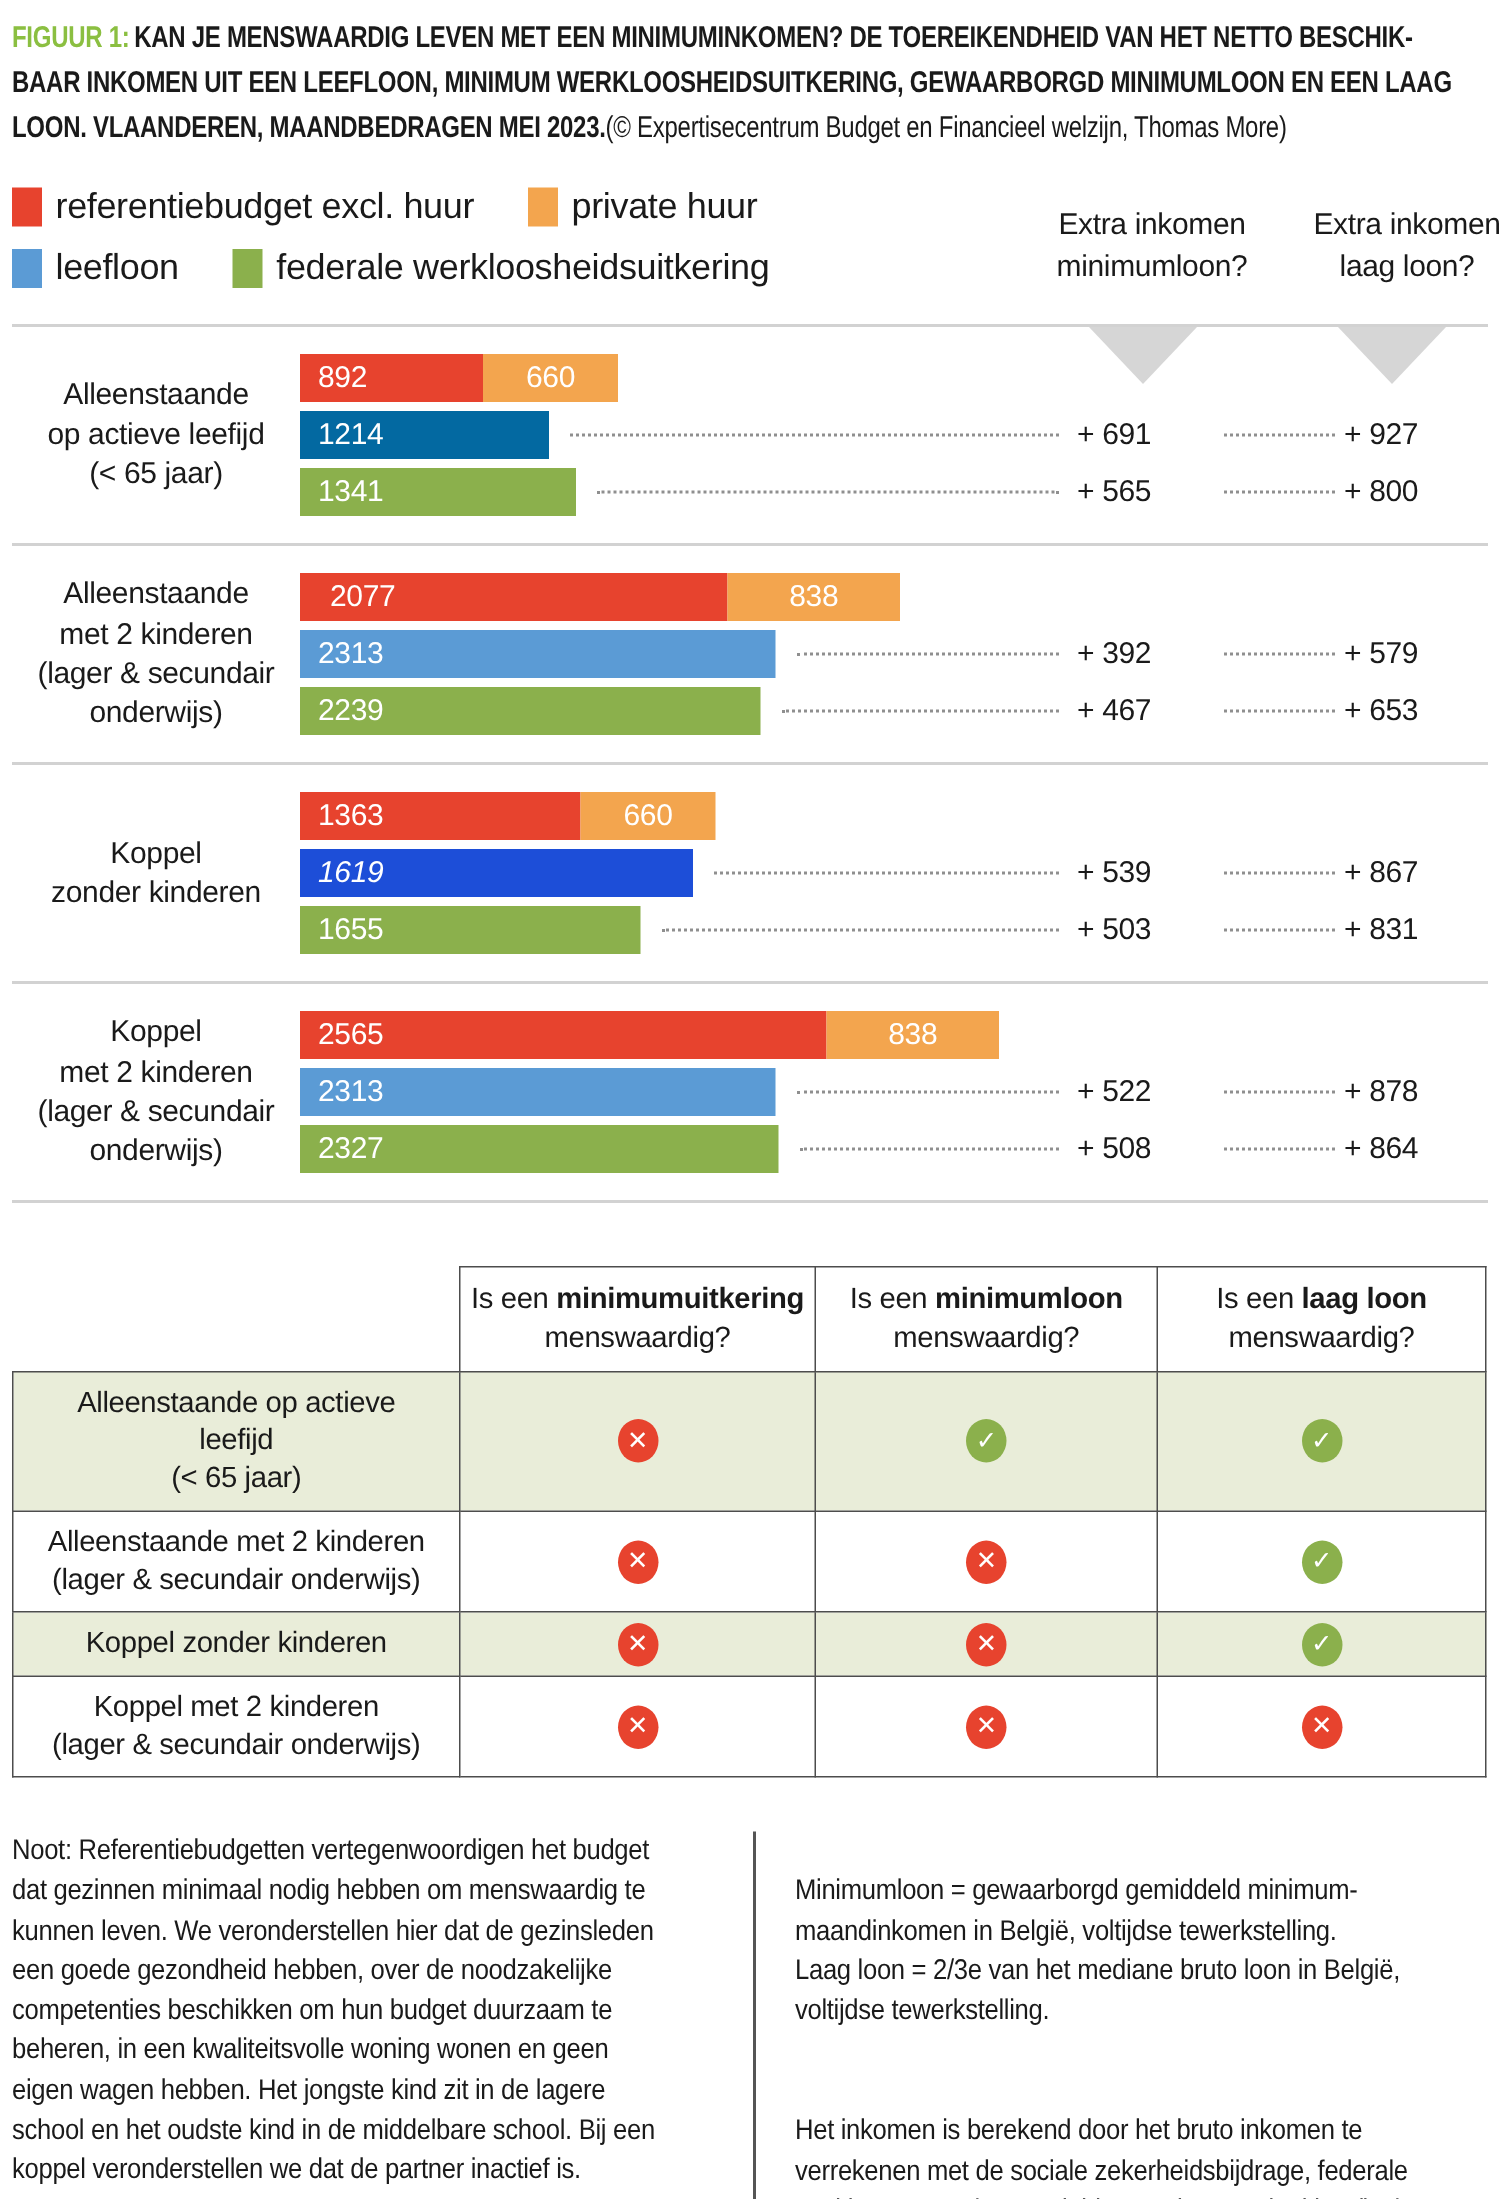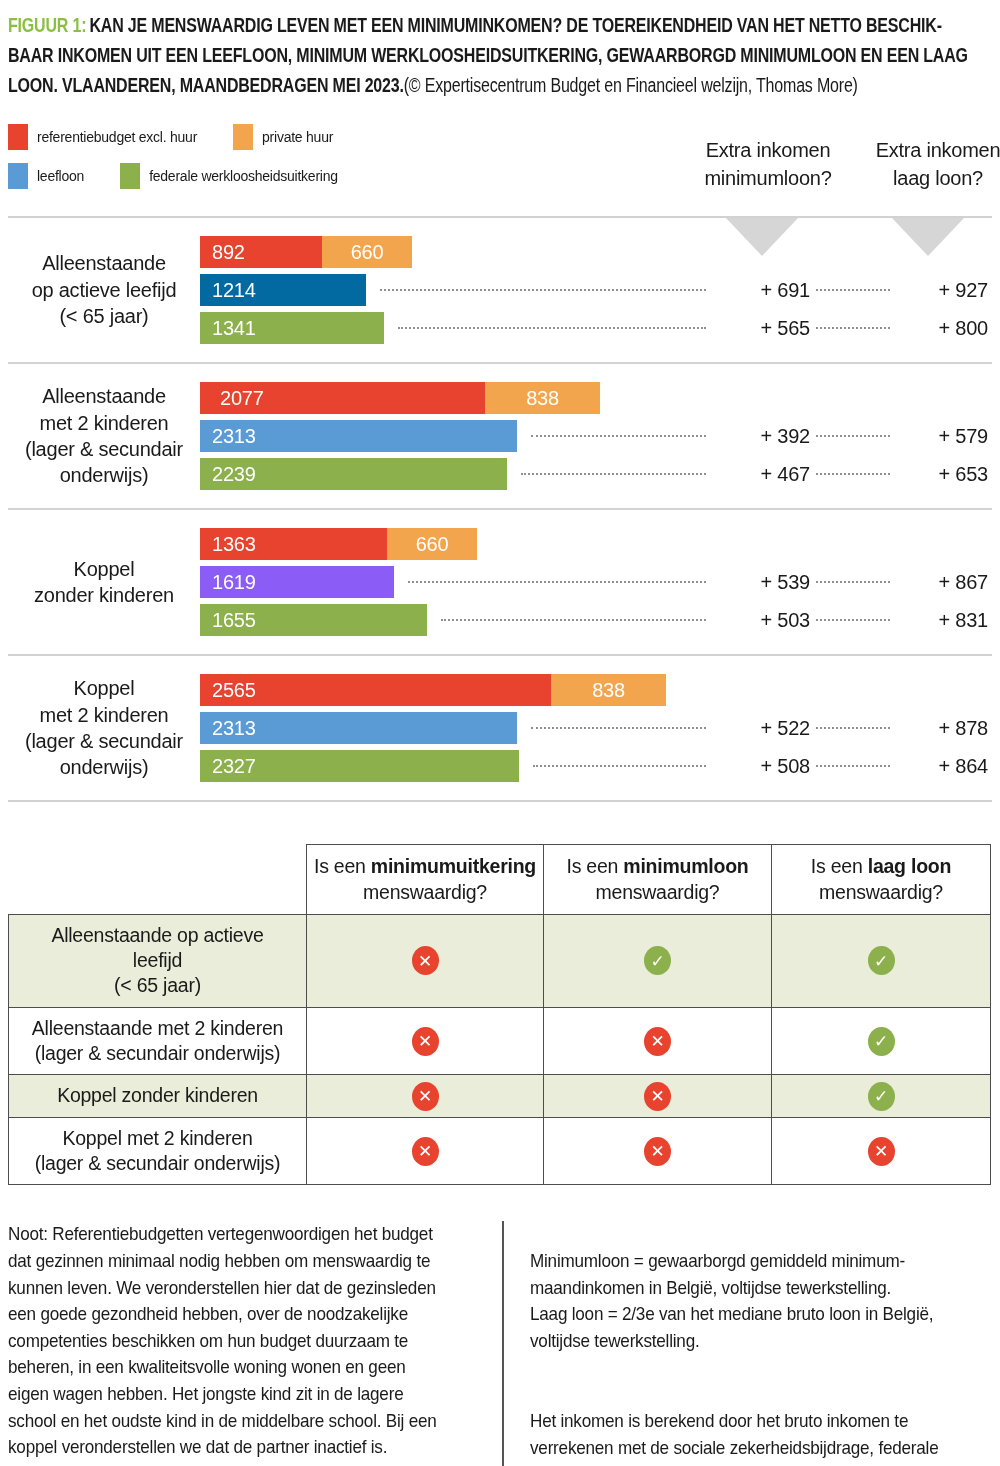--- a/index.html
+++ b/index.html
@@ -11,42 +11,42 @@
   .title-scale{width:1240px;transform:scaleX(0.8);transform-origin:left top;
                font-size:20px;font-weight:700;line-height:1.5;}
   .fig-label{color:var(--c-titlegreen);margin-right:4px;}
   .title-credit{font-weight:400;}
 
   
   .header-band{position:relative;margin:24px 8px 0 8px;height:76px;}
   .legend-line{display:flex;align-items:center;gap:36px;margin-bottom:13px;}
   .legend-item{display:flex;align-items:center;}
   .swatch{width:20px;height:26px;display:inline-block;margin-right:9px;flex:none;}
-  .legend-label{font-size:14px;}
+  .legend-label{font-size:24px;}
   .extra-head{position:absolute;top:12px;text-align:center;font-size:20px;line-height:1.4;white-space:pre-line;}
   .eh1{left:660px;width:200px;}
   .eh2{left:845px;width:170px;}
 
   
   .chart{position:relative;margin:16px 8px 0 8px;border-top:2px solid var(--c-sep);}
   .tri{position:absolute;top:0;width:0;height:0;border-left:36px solid transparent;
        border-right:36px solid transparent;border-top:38px solid var(--c-triangle);}
   .tri1{left:718px;} .tri2{left:884px;}
   .group{display:flex;border-bottom:2px solid var(--c-sep);padding:18px 0;}
   .group-label{width:192px;flex:none;align-self:center;text-align:center;font-size:20px;
                line-height:1.32;white-space:pre-line;}
   .bars{flex:1;display:flex;flex-direction:column;gap:6px;}
   .bar-row{display:flex;align-items:center;height:32px;padding-right:4px;}
   .bar-stack{display:flex;height:100%;flex:none;}
   .bar-seg{height:100%;display:flex;align-items:center;color:#fff;font-size:20px;box-sizing:border-box;}
   .seg-left{justify-content:flex-start;padding-left:12px;}
   .seg-center{justify-content:center;}
   .leader{flex:1;height:0;border-top:2px dotted var(--c-dots);margin:0 12px 0 14px;}
   .leader-mid{flex:none;width:74px;margin:0 6px;}
-  .extra-val{flex:none;width:92px;text-align:right;font-size:20px;}
+  .extra-val{flex:none;width:92px;text-align:left;font-size:20px;}
 
   
   .verdict-table{border-collapse:collapse;table-layout:fixed;width:982px;margin:42px 0 0 8px;}
   .verdict-table col.c0{width:298px;} .verdict-table col.c1{width:237px;}
   .verdict-table col.c2{width:228px;} .verdict-table col.c3{width:219px;}
   .verdict-table th,.verdict-table td{border:1px solid var(--c-border);text-align:center;vertical-align:middle;}
   .verdict-table th.empty{border:none;background:none;}
   .verdict-table th.qhead{font-weight:400;font-size:19.5px;line-height:1.35;padding:8px 4px;background:#fff;}
   .verdict-table th.qhead .bold{font-weight:700;}
   td.rowlabel{font-size:19.5px;line-height:1.3;white-space:pre-line;padding:8px 22px;}
@@ -201,21 +201,21 @@
               <div class="bar-seg seg-left" style="background: rgb(231, 67, 46); width: 187px;">
                 <span class="bar-val">1363</span>
               </div>
               <div class="bar-seg seg-center" style="background: rgb(243, 165, 78); width: 90px;">
                 <span class="bar-val">660</span>
               </div>
             </div>
           </div>
           <div class="bar-row">
             <div class="bar-stack">
-              <div class="bar-seg seg-left" style="background: #8b5cf6; width: 194px;">
+              <div class="bar-seg seg-left" style="background: #1d4ed8; width: 262px; font-style: italic;">
                 <span class="bar-val">1619</span>
               </div>
             </div>
             <div class="leader"></div>
             <div class="extra-val">+ 539</div>
             <div class="leader leader-mid"></div>
             <div class="extra-val">+ 867</div>
           </div>
           <div class="bar-row">
             <div class="bar-stack">

